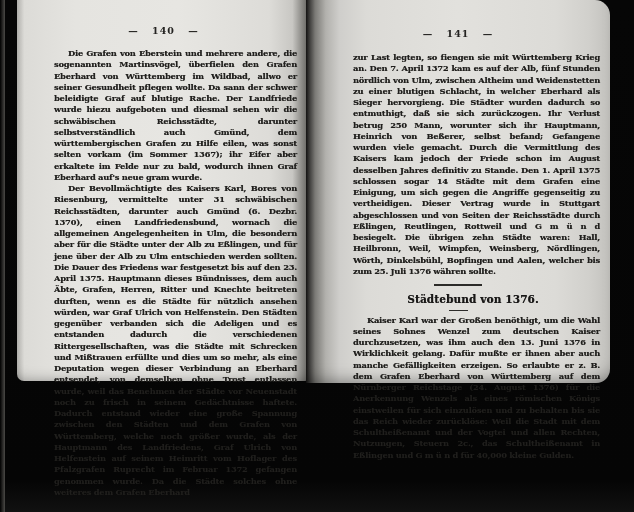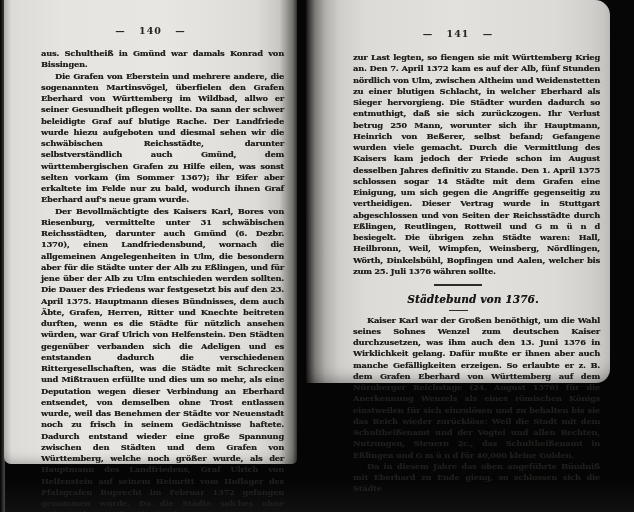--- a/index.html
+++ b/index.html
@@ -13,21 +13,21 @@
   .left-edge{
     position:absolute;left:0;top:0;width:5px;height:512px;
     background:linear-gradient(to right,#000 0%,#2e2d2b 60%,#4a4946 100%);
   }
   .page{
     position:absolute;top:0;
     color:#201f1d;
     font-weight:700;
   }
   .page-left{
-    left:4px;width:293px;height:464px;
+    left:17px;width:293px;height:381px;
     background:linear-gradient(to right,#b3b2ae 0%,#dcdbd7 2.5%,#e5e4e0 20%,#e7e6e2 55%,#dddcd8 86%,#c8c7c3 94%,#74736f 98.5%,#34332f 100%);
     border-radius:0 0 5px 7px;
     box-shadow:inset 0 -10px 14px -10px rgba(0,0,0,.35);
   }
   .page-right{
     left:306px;width:304px;height:383px;
     background:linear-gradient(to right,#151413 0%,#403f3d 1.2%,#7b7a76 3%,#b2b1ad 6.5%,#cfcecb 11%,#dcdbd7 20%,#e2e1dd 50%,#dcdbd7 82%,#d1d0cc 93%,#c2c1bd 100%);
     border-radius:0 15px 14px 0;
     box-shadow:inset 0 -12px 16px -10px rgba(0,0,0,.4);
   }
@@ -61,46 +61,43 @@
   .heading{
     margin:7px 0 0 0;
     padding-left:36px;padding-right:6px;
     display:flex;justify-content:center;
     font-size:10.4px;
     font-weight:700;
     letter-spacing:0.2px;
     color:#181716;
     text-shadow:0.3px 0 0.4px rgba(20,19,18,.7);
     white-space:nowrap;
-    font-style:italic;
   }
 </style>
 </head>
 <body>
 
 <div class="scan">
   <div class="left-edge"></div>
 
   <div class="page page-left">
     <div class="page-number">— 140 —</div>
     <div class="text-col">
-        <p class="para">aus. Schultheiß in Gmünd war damals Konrad von Bissingen.</p>
         <p class="para indent">Die Grafen von Eberstein und mehrere andere, die sogenannten Martinsvögel, überfielen den Grafen Eberhard von Württemberg im Wildbad, allwo er seiner Gesundheit pflegen wollte. Da sann der schwer beleidigte Graf auf blutige Rache. Der Landfriede wurde hiezu aufgeboten und diesmal sehen wir die schwäbischen Reichsstädte, darunter selbstverständlich auch Gmünd, dem württembergischen Grafen zu Hilfe eilen, was sonst selten vorkam (im Sommer 1367); ihr Eifer aber erkaltete im Felde nur zu bald, wodurch ihnen Graf Eberhard auf's neue gram wurde.</p>
         <p class="para indent">Der Bevollmächtigte des Kaisers Karl, Bores von Riesenburg, vermittelte unter 31 schwäbischen Reichsstädten, darunter auch Gmünd (6. Dezbr. 1370), einen Landfriedensbund, wornach die allgemeinen Angelegenheiten in Ulm, die besondern aber für die Städte unter der Alb zu Eßlingen, und für jene über der Alb zu Ulm entschieden werden sollten. Die Dauer des Friedens war festgesetzt bis auf den 23. April 1375. Hauptmann dieses Bündnisses, dem auch Äbte, Grafen, Herren, Ritter und Knechte beitreten durften, wenn es die Städte für nützlich ansehen würden, war Graf Ulrich von Helfenstein. Den Städten gegenüber verbanden sich die Adeligen und es entstanden dadurch die verschiedenen Rittergesellschaften, was die Städte mit Schrecken und Mißtrauen erfüllte und dies um so mehr, als eine Deputation wegen dieser Verbindung an Eberhard entsendet, von demselben ohne Trost entlassen wurde, weil das Benehmen der Städte vor Neuenstadt noch zu frisch in seinem Gedächtnisse haftete. Dadurch entstand wieder eine große Spannung zwischen den Städten und dem Grafen von Württemberg, welche noch größer wurde, als der Hauptmann des Landfriedens, Graf Ulrich von Helfenstein auf seinem Heimritt vom Hoflager des Pfalzgrafen Ruprecht im Februar 1372 gefangen genommen wurde. Da die Städte solches ohne weiteres dem Grafen Eberhard</p>
       </div>
   </div>
 
   <div class="page page-right">
     <div class="page-number">— 141 —</div>
     <div class="text-col">
         <p class="para">zur Last legten, so fiengen sie mit Württemberg Krieg an. Den 7. April 1372 kam es auf der Alb, fünf Stunden nördlich von Ulm, zwischen Altheim und Weidenstetten zu einer blutigen Schlacht, in welcher Eberhard als Sieger hervorgieng. Die Städter wurden dadurch so entmuthigt, daß sie sich zurückzogen. Ihr Verlust betrug 250 Mann, worunter sich ihr Hauptmann, Heinrich von Beßerer, selbst befand; Gefangene wurden viele gemacht. Durch die Vermittlung des Kaisers kam jedoch der Friede schon im August desselben Jahres definitiv zu Stande. Den 1. April 1375 schlossen sogar 14 Städte mit dem Grafen eine Einigung, um sich gegen die Angriffe gegenseitig zu vertheidigen. Dieser Vertrag wurde in Stuttgart abgeschlossen und von Seiten der Reichsstädte durch Eßlingen, Reutlingen, Rottweil und G m ü n d besiegelt. Die übrigen zehn Städte waren: Hall, Heilbronn, Weil, Wimpfen, Weinsberg, Nördlingen, Wörth, Dinkelsbühl, Bopfingen und Aalen, welcher bis zum 25. Juli 1376 währen sollte.</p>
       </div>
     <div class="rule rule-long"></div>
     <div class="heading">
       <span>Städtebund von 1376.</span>
     </div>
     <div class="rule rule-short"></div>
     <div class="text-col">
         <p class="para indent">Kaiser Karl war der Großen benöthigt, um die Wahl seines Sohnes Wenzel zum deutschen Kaiser durchzusetzen, was ihm auch den 13. Juni 1376 in Wirklichkeit gelang. Dafür mußte er ihnen aber auch manche Gefälligkeiten erzeigen. So erlaubte er z. B. dem Grafen Eberhard von Württemberg auf dem Nürnberger Reichstage (24. August 1376) für die Anerkennung Wenzels als eines römischen Königs einstweilen für sich einzulösen und zu behalten bis sie das Reich wieder zurücklöse: Weil die Stadt mit dem Schultheißenamt und der Vogtei und allen Rechten, Nutzungen, Steuern 2c., das Schultheißenamt in Eßlingen und G m ü n d für 40,000 kleine Gulden.</p>
-        <p class="para indent">Da in diesem Jahre das oben angeführte Bündniß mit Eberhard zu Ende gieng, so schlossen sich die Städte</p>
       </div>
   </div>
 </div>
 
 </body></html>

